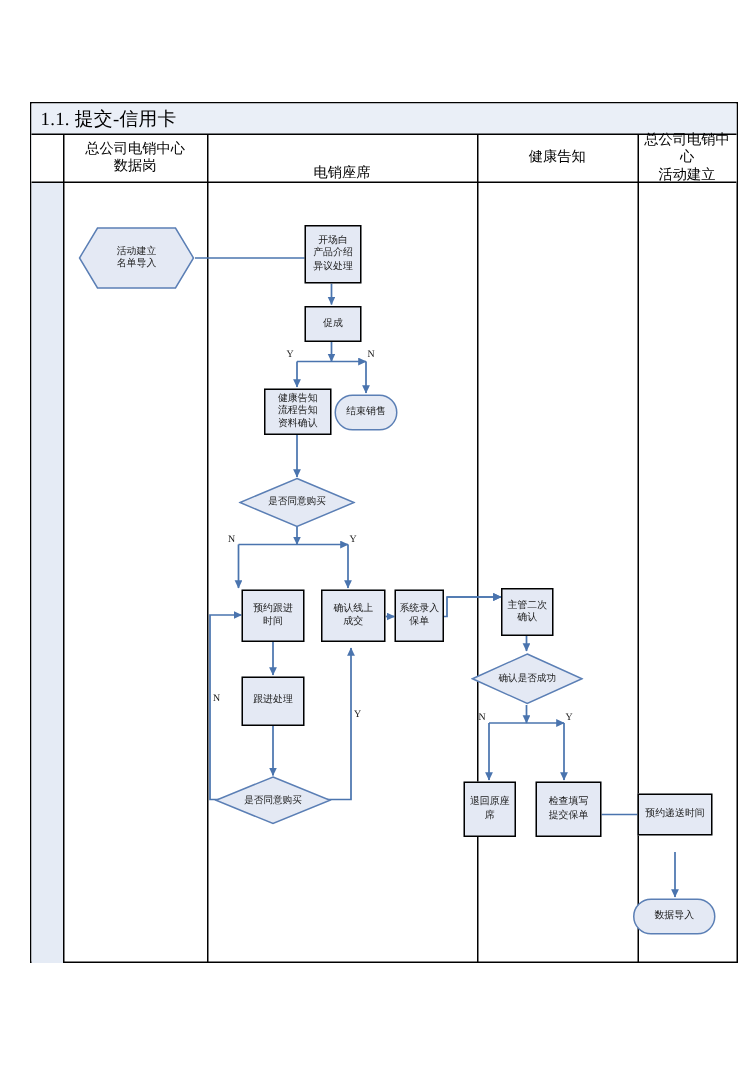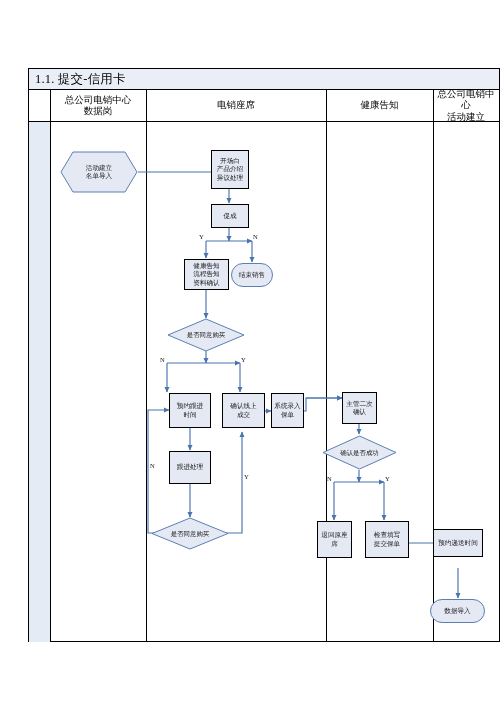--- a/index.html
+++ b/index.html
@@ -1,19 +1,19 @@
 <!DOCTYPE html>
 <html><head>
 <meta charset="utf-8">
 <style>
   html,body{margin:0;padding:0;background:#ffffff;}
   body{width:504px;height:713px;overflow:hidden;
        font-family:"Liberation Serif","DejaVu Serif",serif;color:#000;}
 
-  #sheet{position:absolute;left:12px;top:0;width:416px;height:713px;padding-left:40px;}
+  #sheet{position:absolute;left:4px;top:0;width:416px;height:713px;padding-left:40px;}
 
   
   .tbl{position:absolute;left:16px;top:68px;width:472px;height:574px;
        border:1px solid #000;box-sizing:border-box;background:#fff;}
 
   .title-row{position:absolute;left:0;top:0;width:100%;height:21px;
              box-sizing:border-box;border-bottom:1px solid #000;background:#eaeff7;}
   .title-row .txt{position:absolute;left:6px;top:2px;font-size:12.5px;line-height:16px;
                   white-space:nowrap;letter-spacing:.2px;}
 
@@ -71,21 +71,21 @@
     <div class="vline" style="left:117px;"></div>
     <div class="vline" style="left:297px;"></div>
     <div class="vline" style="left:404px;"></div>
 
     <div class="hdr-cell" style="left:21px;width:96px;">
       <div>
         <div>总公司电销中心</div>
         <div>数据岗</div>
       </div>
     </div>
-    <div class="hdr-cell" style="left:117px;width:180px;">
+    <div class="hdr-cell" style="left:117px;width:180px;align-items:flex-end;">
       <div>电销座席</div>
     </div>
     <div class="hdr-cell" style="left:297px;width:107px;">
       <div>健康告知</div>
     </div>
     <div class="hdr-cell" style="left:404px;width:66px;">
       <div>
         <div>总公司电销中心</div>
         <div>活动建立</div>
       </div>

